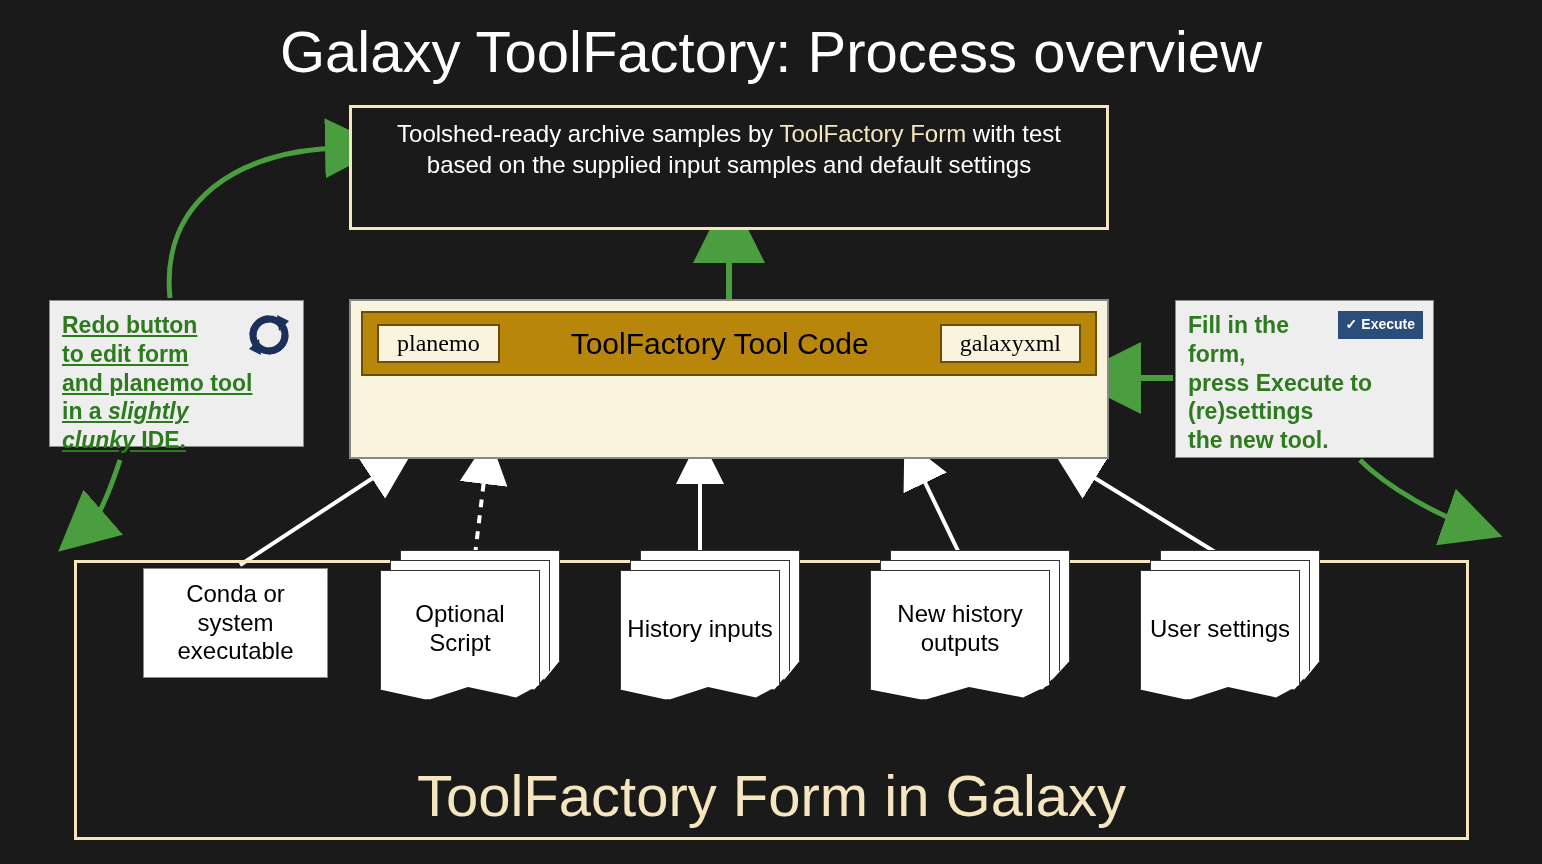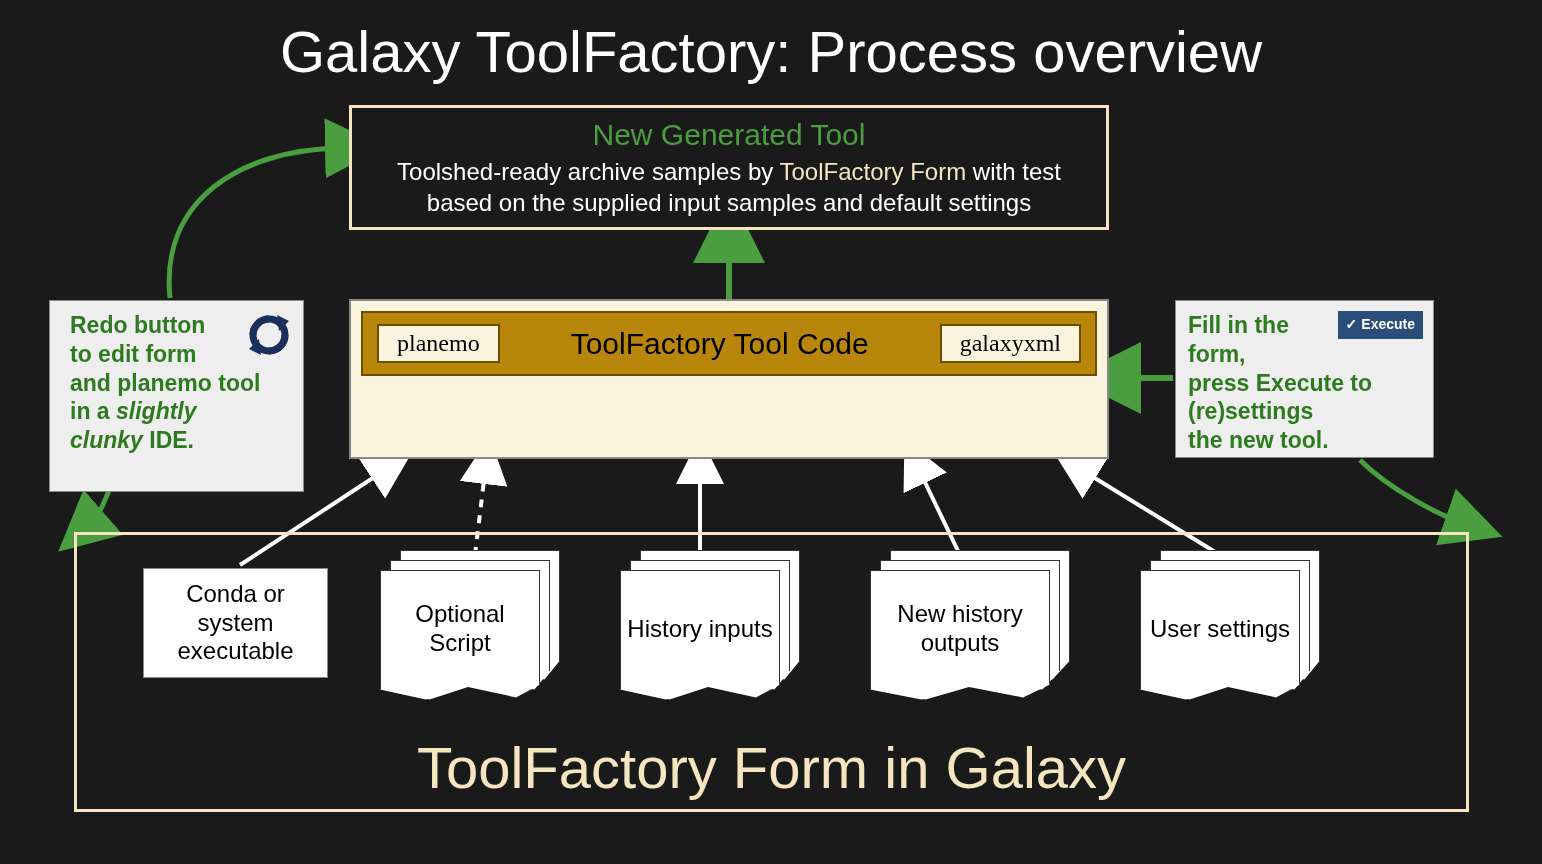--- a/index.html
+++ b/index.html
@@ -86,28 +86,29 @@
     line-height: 1.3;
   }
   .code-desc em { font-style: italic; font-weight: bold; }
   .code-desc .green { color: #4a9e3f; }
   
   .left-note {
     position: absolute;
     left: 49px;
     top: 300px;
     width: 255px;
-    height: 192px;
+    height: 147px;
     background: #eee;
     border: 1px solid #888;
-    padding: 10px 20px;
+    padding: 10px 12px;
     color: #2d7a1f;
     font-size: 23px;
     font-weight: bold;
     line-height: 1.25;
+    text-decoration: underline;
   }
   .left-note em { font-style: italic; }
   .redo-icon {
     position: absolute;
     right: 10px;
     top: 10px;
     width: 48px;
     height: 48px;
   }
   
@@ -134,21 +135,21 @@
     font-size: 14px;
     padding: 5px 8px;
     display: flex;
     align-items: center;
     gap: 4px;
   }
   
   .form-container {
     position: absolute;
     left: 74px;
-    top: 532px;
+    top: 560px;
     width: 1395px;
     height: 280px;
     border: 3px solid #f5e6c0;
   }
   .form-title {
     position: absolute;
     left: 0; right: 0;
     bottom: 8px;
     text-align: center;
     color: #f5e6c0;
@@ -226,21 +227,20 @@
   <line x1="240" y1="565" x2="382" y2="472" stroke="#fff" stroke-width="4" marker-end="url(#arrow-white)"></line>
   <line x1="475" y1="555" x2="485" y2="472" stroke="#fff" stroke-width="4" stroke-dasharray="8,8" marker-end="url(#arrow-white-dash)"></line>
   <line x1="700" y1="555" x2="700" y2="472" stroke="#fff" stroke-width="4" marker-end="url(#arrow-white)"></line>
   <line x1="960" y1="555" x2="920" y2="472" stroke="#fff" stroke-width="4" marker-end="url(#arrow-white)"></line>
   <line x1="1220" y1="555" x2="1085" y2="472" stroke="#fff" stroke-width="4" marker-end="url(#arrow-white)"></line>
 </svg>
 
 <div class="title">Galaxy ToolFactory: Process overview</div>
 
 <div class="gen-tool-box">
-  <div class="gen-tool-title">New Generated Tool</div>
   <div class="gen-tool-desc">
     <span>Toolshed-ready archive samples by </span><span class="highlight">ToolFactory Form</span><span> with test based on the supplied input samples and default settings</span>
   </div>
 </div>
 
 <div class="code-box">
   <div class="code-header">
     <span class="chip">planemo</span>
     <span class="code-header-title">ToolFactory Tool Code</span>
     <span class="chip">galaxyxml</span>

